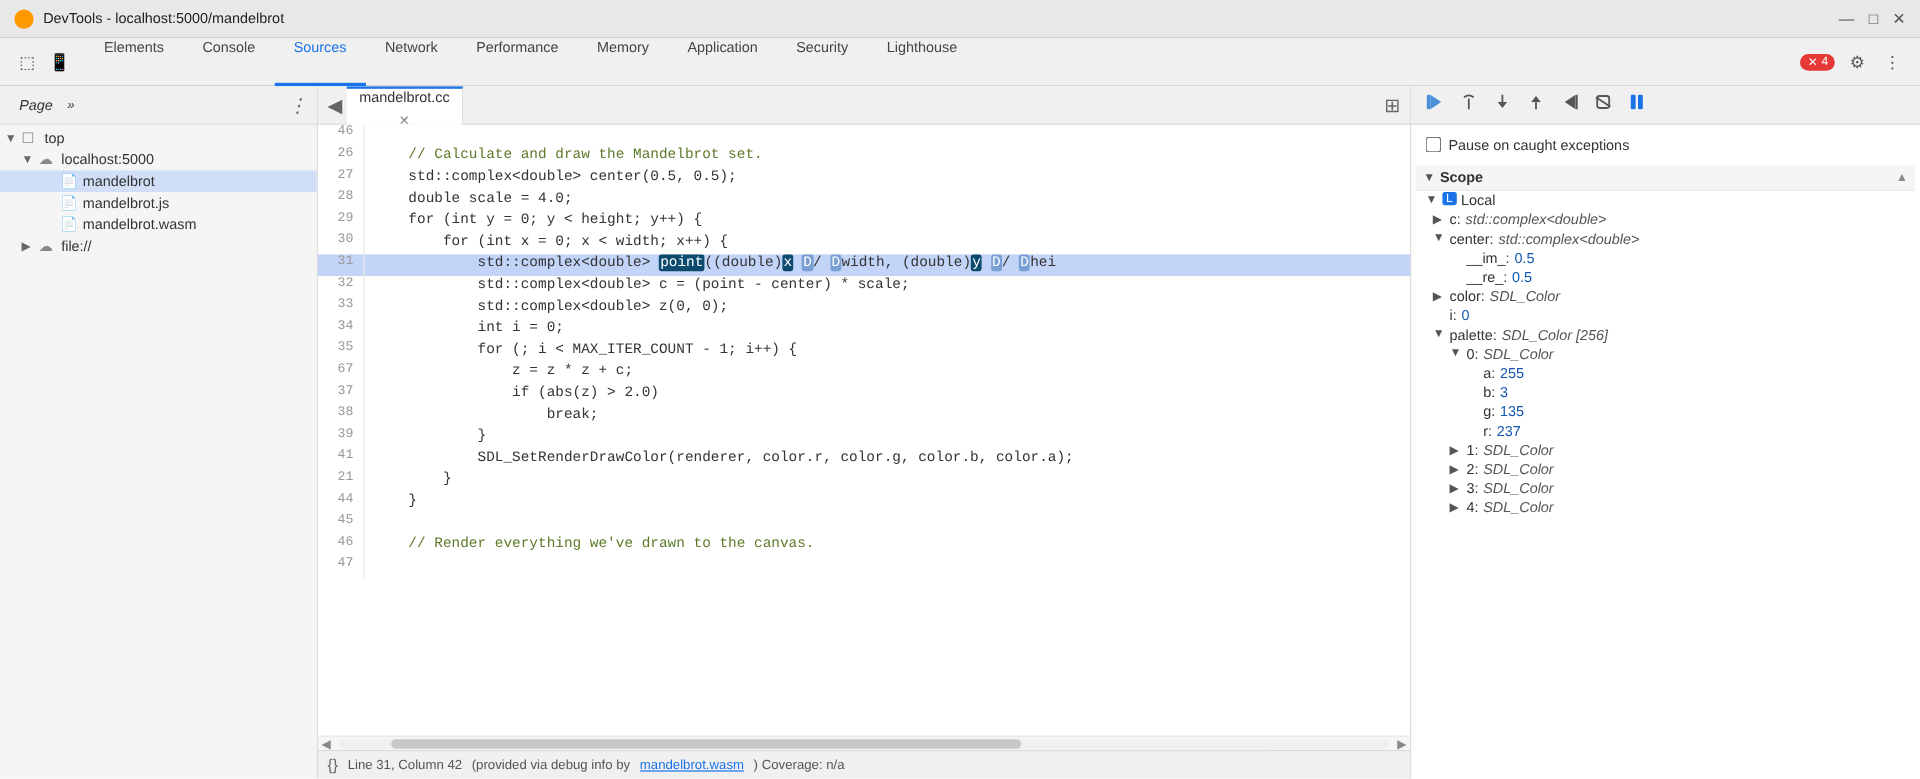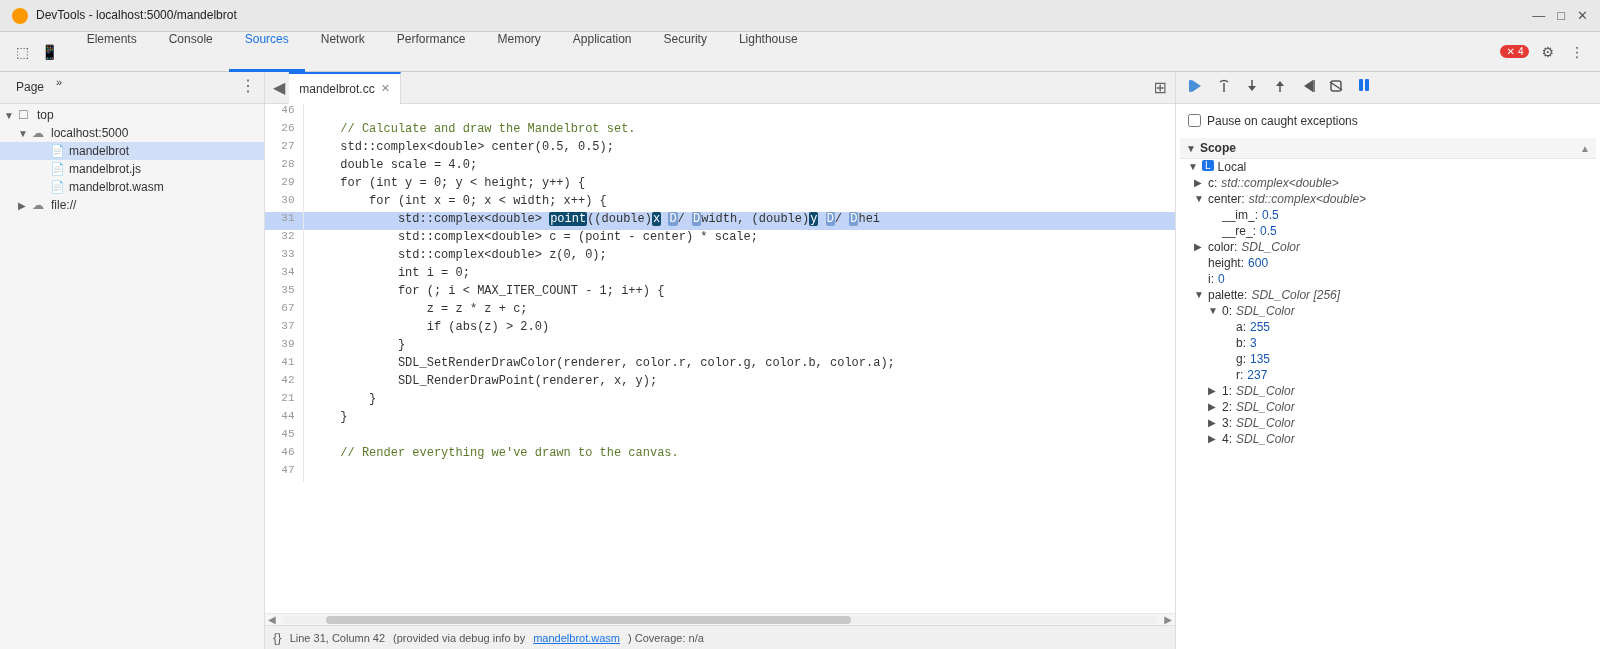--- a/index.html
+++ b/index.html
@@ -35,22 +35,22 @@
       background: #e53935; color: #fff; font-size: 10px; border-radius: 10px;
       padding: 1px 6px; display: flex; align-items: center; gap: 3px;
     }
 
     
     .main-container { display: flex; height: calc(649px - 72px); }
 
     
     .left-panel { width: 265px; border-right: 1px solid #ddd; display: flex; flex-direction: column; background: #f5f5f5; }
     .left-panel-header {
-      display: flex; padding: 4px 8px; border-bottom: 1px solid #ddd;
-      background: #f0f0f0; height: 32px;
+      display: flex; align-items: center; padding: 4px 8px; border-bottom: 1px solid #ddd;
+      background: #f0f0f0; height: 32px; font-style: italic;
     }
     .panel-tab { font-size: 12px; cursor: pointer; padding: 4px 8px; }
     .panel-tab.active { font-weight: 500; }
     .panel-more { margin-left: 4px; font-size: 11px; cursor: pointer; }
     .panel-dots { margin-left: auto; cursor: pointer; font-size: 16px; color: #666; }
 
     .file-tree { flex: 1; overflow-y: auto; padding: 2px 0; }
     .tree-item {
       display: flex; align-items: center; padding: 2px 0; cursor: pointer;
       font-size: 12px; color: #333; white-space: nowrap; overflow: hidden;
@@ -68,21 +68,21 @@
     
     .center-panel { flex: 1; display: flex; flex-direction: column; background: #fff; min-width: 0; }
     .file-tabs {
       display: flex; align-items: center; background: #f0f0f0; border-bottom: 1px solid #ddd;
       height: 32px; padding: 0 4px;
     }
     .file-tab-nav { font-size: 16px; cursor: pointer; color: #666; padding: 0 4px; }
     .file-tab {
       display: flex; align-items: center; padding: 0 10px; height: 32px;
       font-size: 12px; cursor: pointer; background: #fff; border-right: 1px solid #ddd;
-      border-top: 2px solid #1a73e8; color: #333; gap: 6px;
+      border-top: 2px solid #1a73e8; color: #333; gap: 6px; flex-direction: column;
     }
     .file-tab-close { font-size: 11px; color: #888; cursor: pointer; }
     .file-tab-expand { margin-left: auto; font-size: 16px; cursor: pointer; color: #666; padding: 0 4px; }
 
     
     .code-area { flex: 1; overflow: hidden; position: relative; display: flex; flex-direction: column; }
     .code-scroll { flex: 1; overflow-y: auto; overflow-x: auto; }
     .code-table { border-collapse: collapse; width: 100%; font-family: 'Consolas', 'Courier New', monospace; font-size: 12px; }
     .code-table tr { height: 18px; }
     .code-table tr.current-line { background: #c2d4f7; }
@@ -323,30 +323,30 @@
             </tr>
             <tr>
               <td class="line-num">67</td>
               <td class="line-code">                z = z * z + c;</td>
             </tr>
             <tr>
               <td class="line-num">37</td>
               <td class="line-code">                if (abs(z) &gt; 2.0)</td>
             </tr>
             <tr>
+              <td class="line-num">38</td>
+              <td class="line-code">                    break;</td>
+            </tr>
+            <tr>
               <td class="line-num">39</td>
               <td class="line-code">            }</td>
             </tr>
             <tr>
               <td class="line-num">41</td>
               <td class="line-code">            SDL_SetRenderDrawColor(renderer, color.r, color.g, color.b, color.a);</td>
-            </tr>
-            <tr>
-              <td class="line-num">42</td>
-              <td class="line-code">            SDL_RenderDrawPoint(renderer, x, y);</td>
             </tr>
             <tr>
               <td class="line-num">21</td>
               <td class="line-code">        }</td>
             </tr>
             <tr>
               <td class="line-num">44</td>
               <td class="line-code">    }</td>
             </tr>
             <tr>
@@ -475,25 +475,20 @@
           <span class="scope-key">__re_:</span>
           <span class="scope-value-num">0.5</span>
         </div>
 
         <div class="scope-item indent-1">
           <span class="scope-expand">▶</span>
           <span class="scope-key">color:</span>
           <span class="scope-type">SDL_Color</span>
         </div>
 
-        <div class="scope-item indent-1">
-          <span class="scope-expand" style="width:14px;"></span>
-          <span class="scope-key">height:</span>
-          <span class="scope-value-num">600</span>
-        </div>
 
         <div class="scope-item indent-1">
           <span class="scope-expand" style="width:14px;"></span>
           <span class="scope-key">i:</span>
           <span class="scope-value-num">0</span>
         </div>
 
         <div class="scope-item indent-1">
           <span class="scope-expand">▼</span>
           <span class="scope-key">palette:</span>

